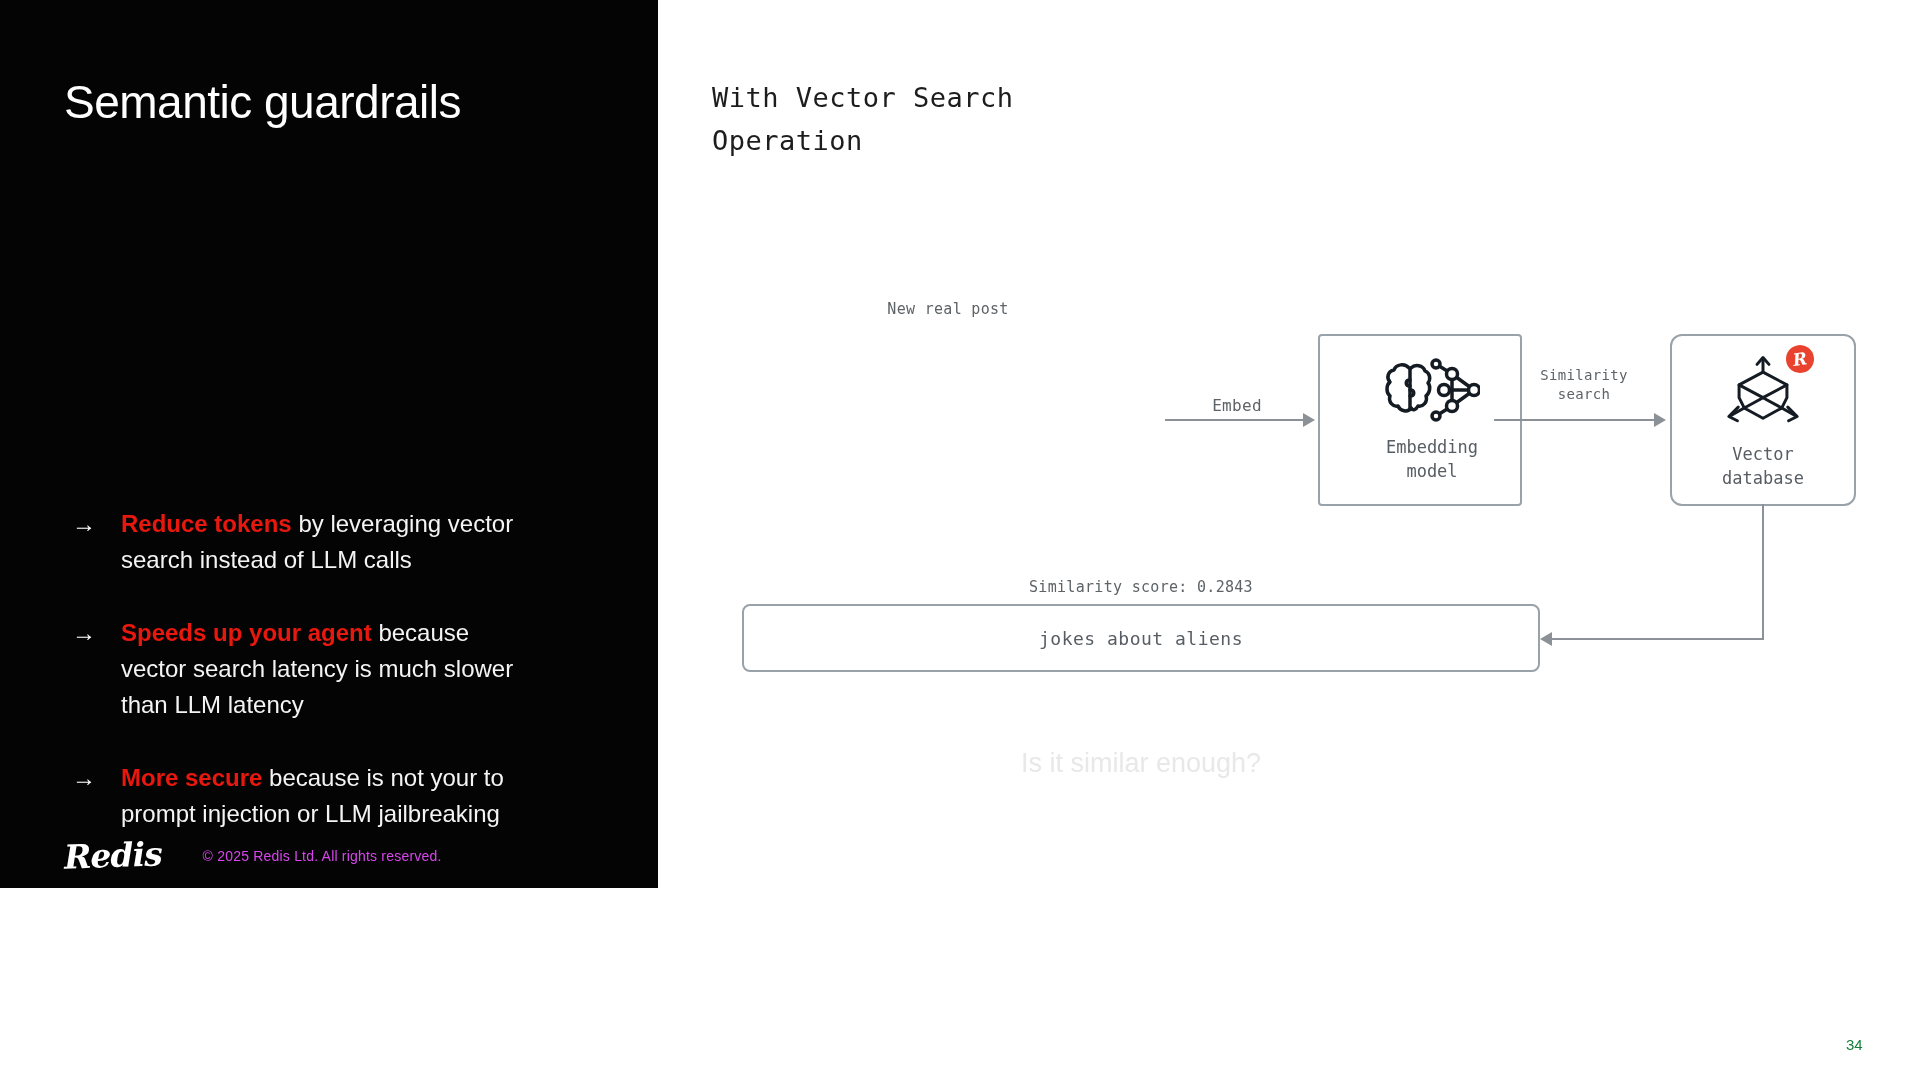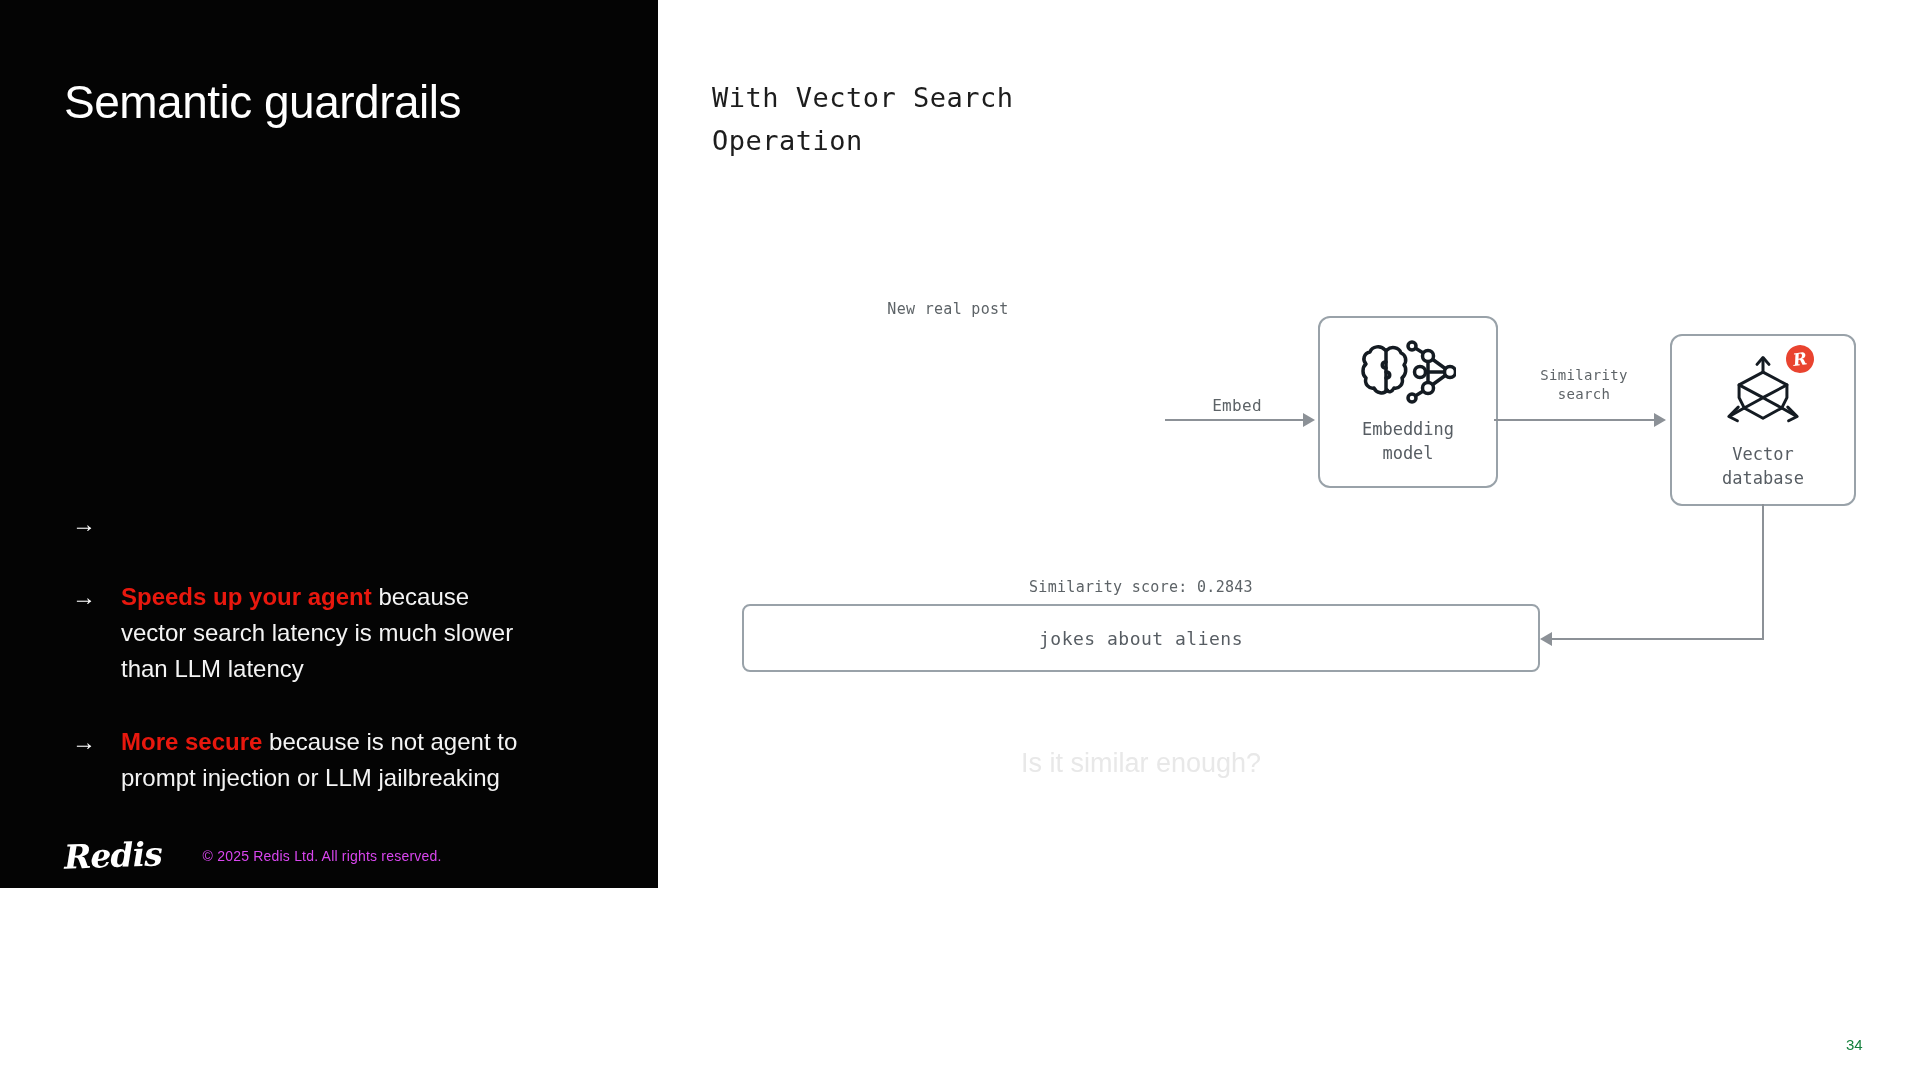--- a/index.html
+++ b/index.html
@@ -27,21 +27,21 @@
   .mono{font-family:"DejaVu Sans Mono",monospace;}
   .pre{white-space:pre-line;}
   .section-heading{position:absolute;left:712px;top:76px;margin:0;color:#1d1d1d;
                    font-size:27px;font-weight:500;line-height:43px;letter-spacing:0.5px;}
 
   .dbox{position:absolute;border:2px solid #99a2a9;background:#ffffff;
         display:flex;align-items:center;justify-content:center;flex-direction:column;
         color:#575d63;text-align:center;}
   .box-input{left:731px;top:334px;width:430px;height:168px;border-radius:10px;
              font-size:18px;line-height:27px;letter-spacing:0.5px;}
-  .box-embed{left:1318px;top:316px;width:176px;height:168px;border-radius:12px;}
+  .box-embed{left:1318px;top:334px;width:176px;height:168px;border-radius:4px;padding-left:24px;}
   .box-vdb{left:1670px;top:334px;width:182px;height:168px;border-radius:12px;}
   .box-result{left:742px;top:604px;width:794px;height:64px;border-radius:8px;
               font-size:18px;letter-spacing:0.5px;text-align:right;}
   .box-caption{font-size:17px;line-height:24px;margin-top:9px;color:#575d63;}
 
   .dlabel{position:absolute;color:#5d6367;font-size:15px;text-align:center;letter-spacing:0.3px;}
   .lbl-input{left:731px;top:300px;width:434px;}
   .lbl-embed{left:1167px;top:396px;width:140px;font-size:16px;}
   .lbl-sim{left:1494px;top:366px;width:180px;font-size:14px;line-height:19px;}
   .lbl-score{left:742px;top:578px;width:798px;}
@@ -143,28 +143,29 @@
     <div class="page-number">34</div>
   </div>
 
   <aside class="left-panel">
     <h1 class="slide-title">Semantic guardrails</h1>
 
 
     <ul class="bullets">
       <li class="bullet">
         <span class="bullet-arrow">→</span>
+        <span class="bullet-text"><strong class="hl">Reduce tokens</strong><span> by leveraging vector search instead of LLM calls</span></span>
       </li>
       <li class="bullet">
         <span class="bullet-arrow">→</span>
         <span class="bullet-text"><strong class="hl">Speeds up your agent</strong><span> because vector search latency is much slower than LLM latency</span></span>
       </li>
       <li class="bullet">
         <span class="bullet-arrow">→</span>
-        <span class="bullet-text"><strong class="hl">More secure</strong><span> because is not agent to prompt injection or LLM jailbreaking</span></span>
+        <span class="bullet-text"><strong class="hl">More secure</strong><span> because is not your to prompt injection or LLM jailbreaking</span></span>
       </li>
     </ul>
 
     <footer class="panel-footer">
       <span class="redis-logo">Redis</span>
       <span class="copyright">© 2025 Redis Ltd. All rights reserved.</span>
     </footer>
   </aside>
 
 </div>

